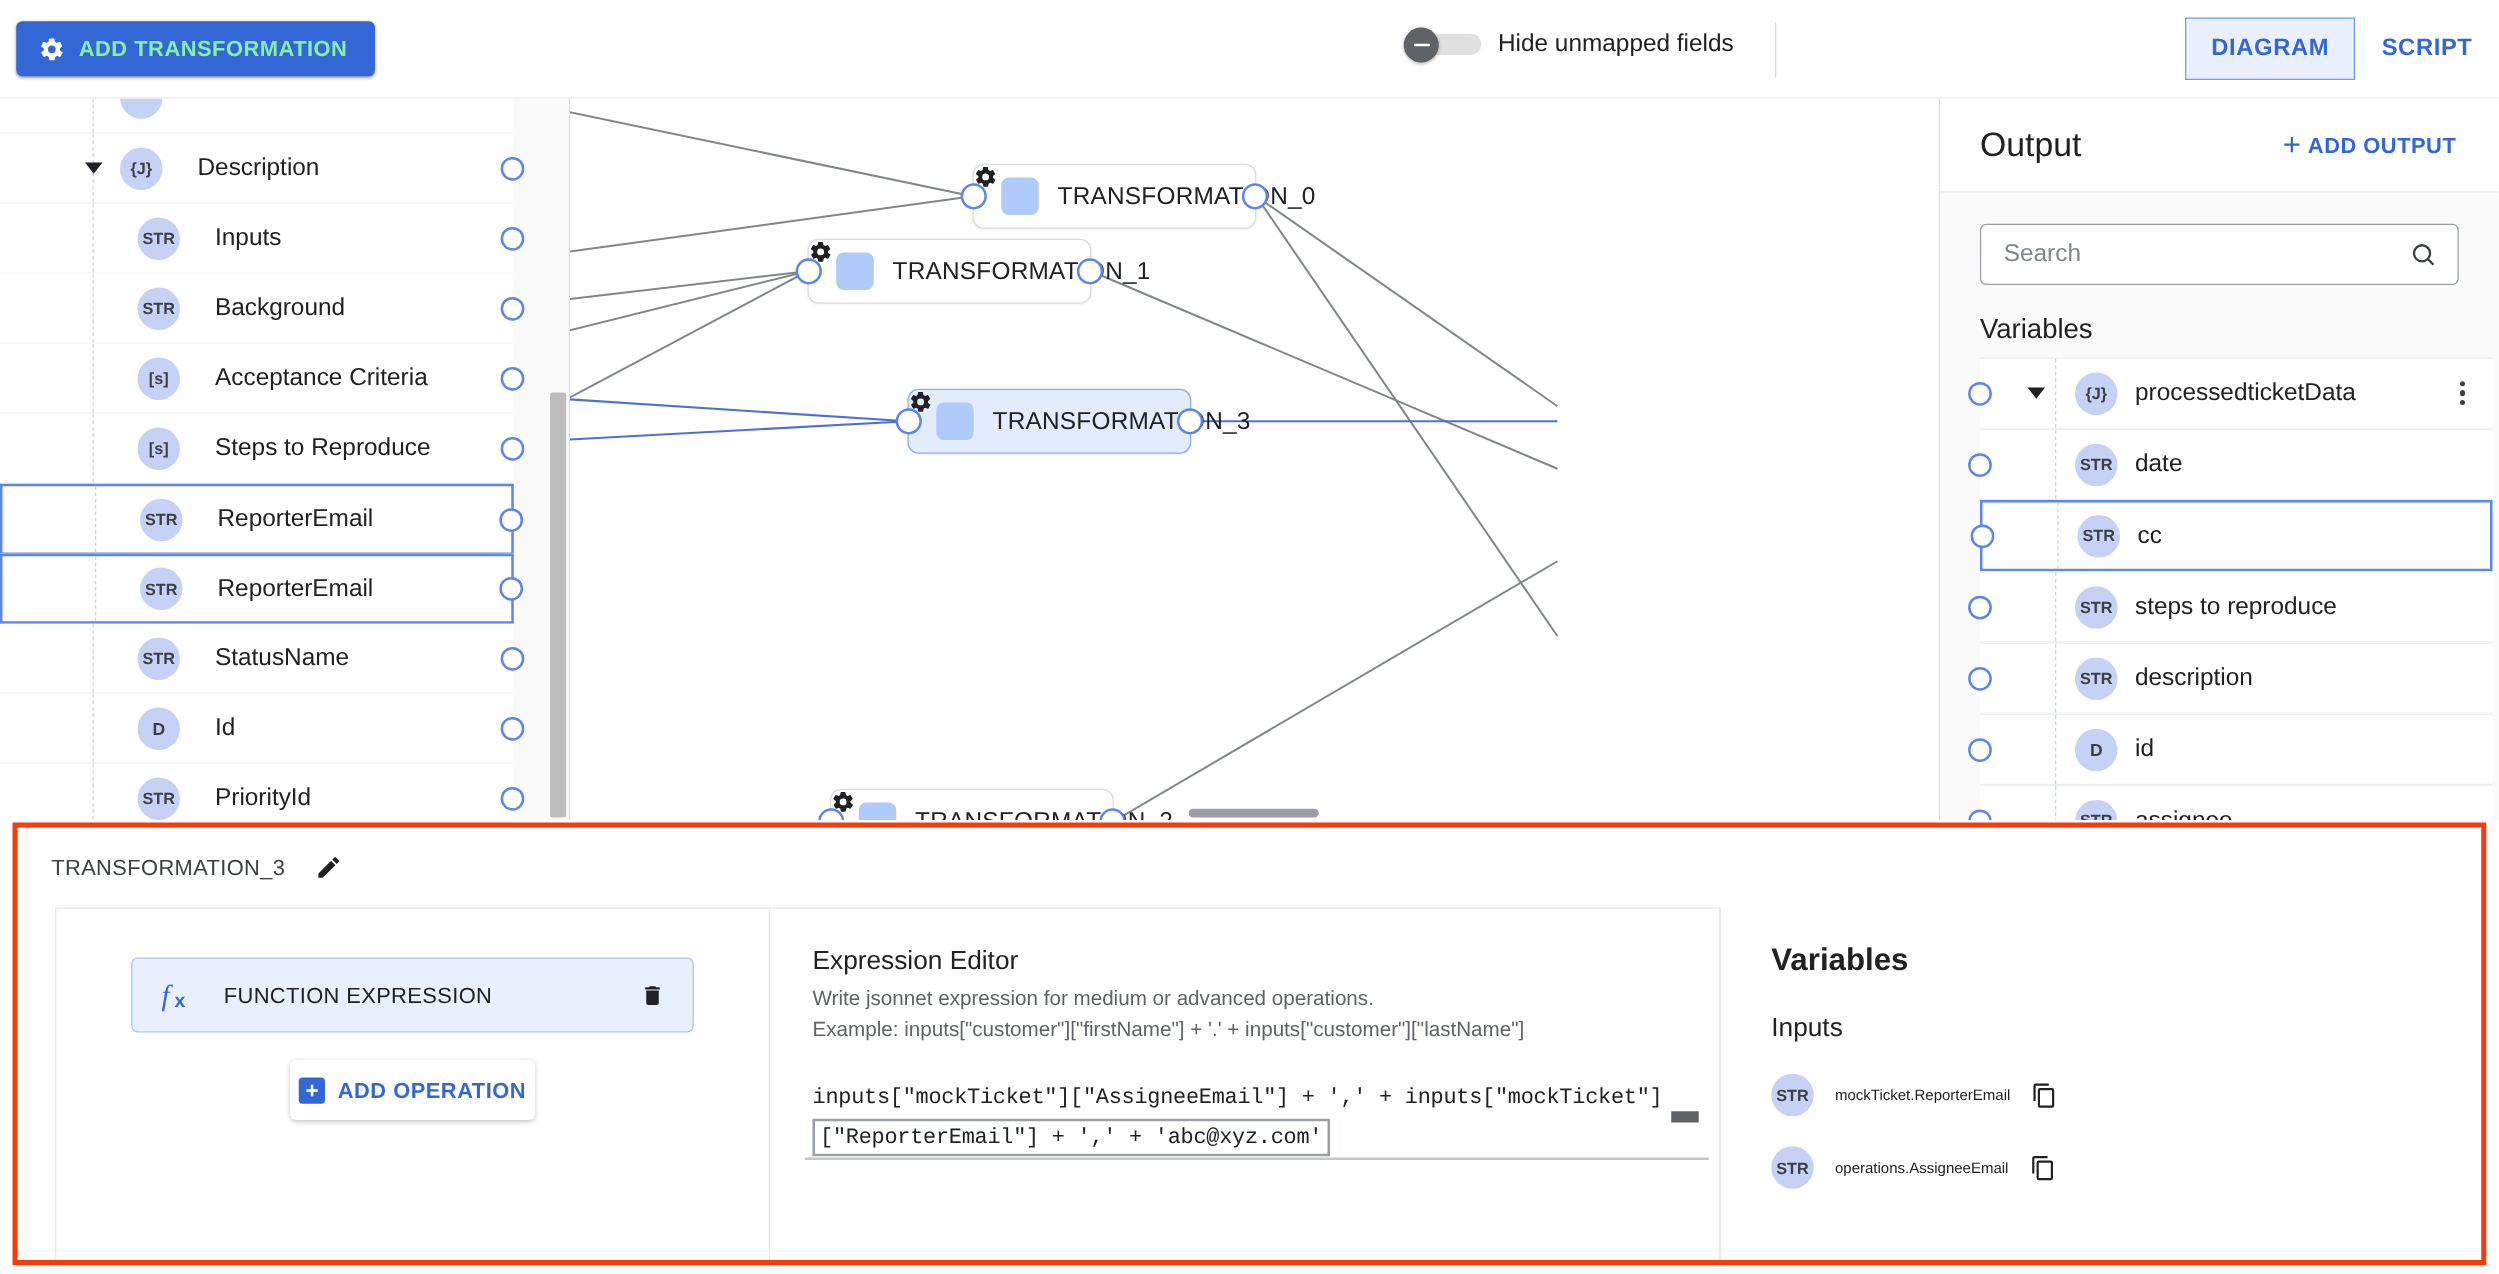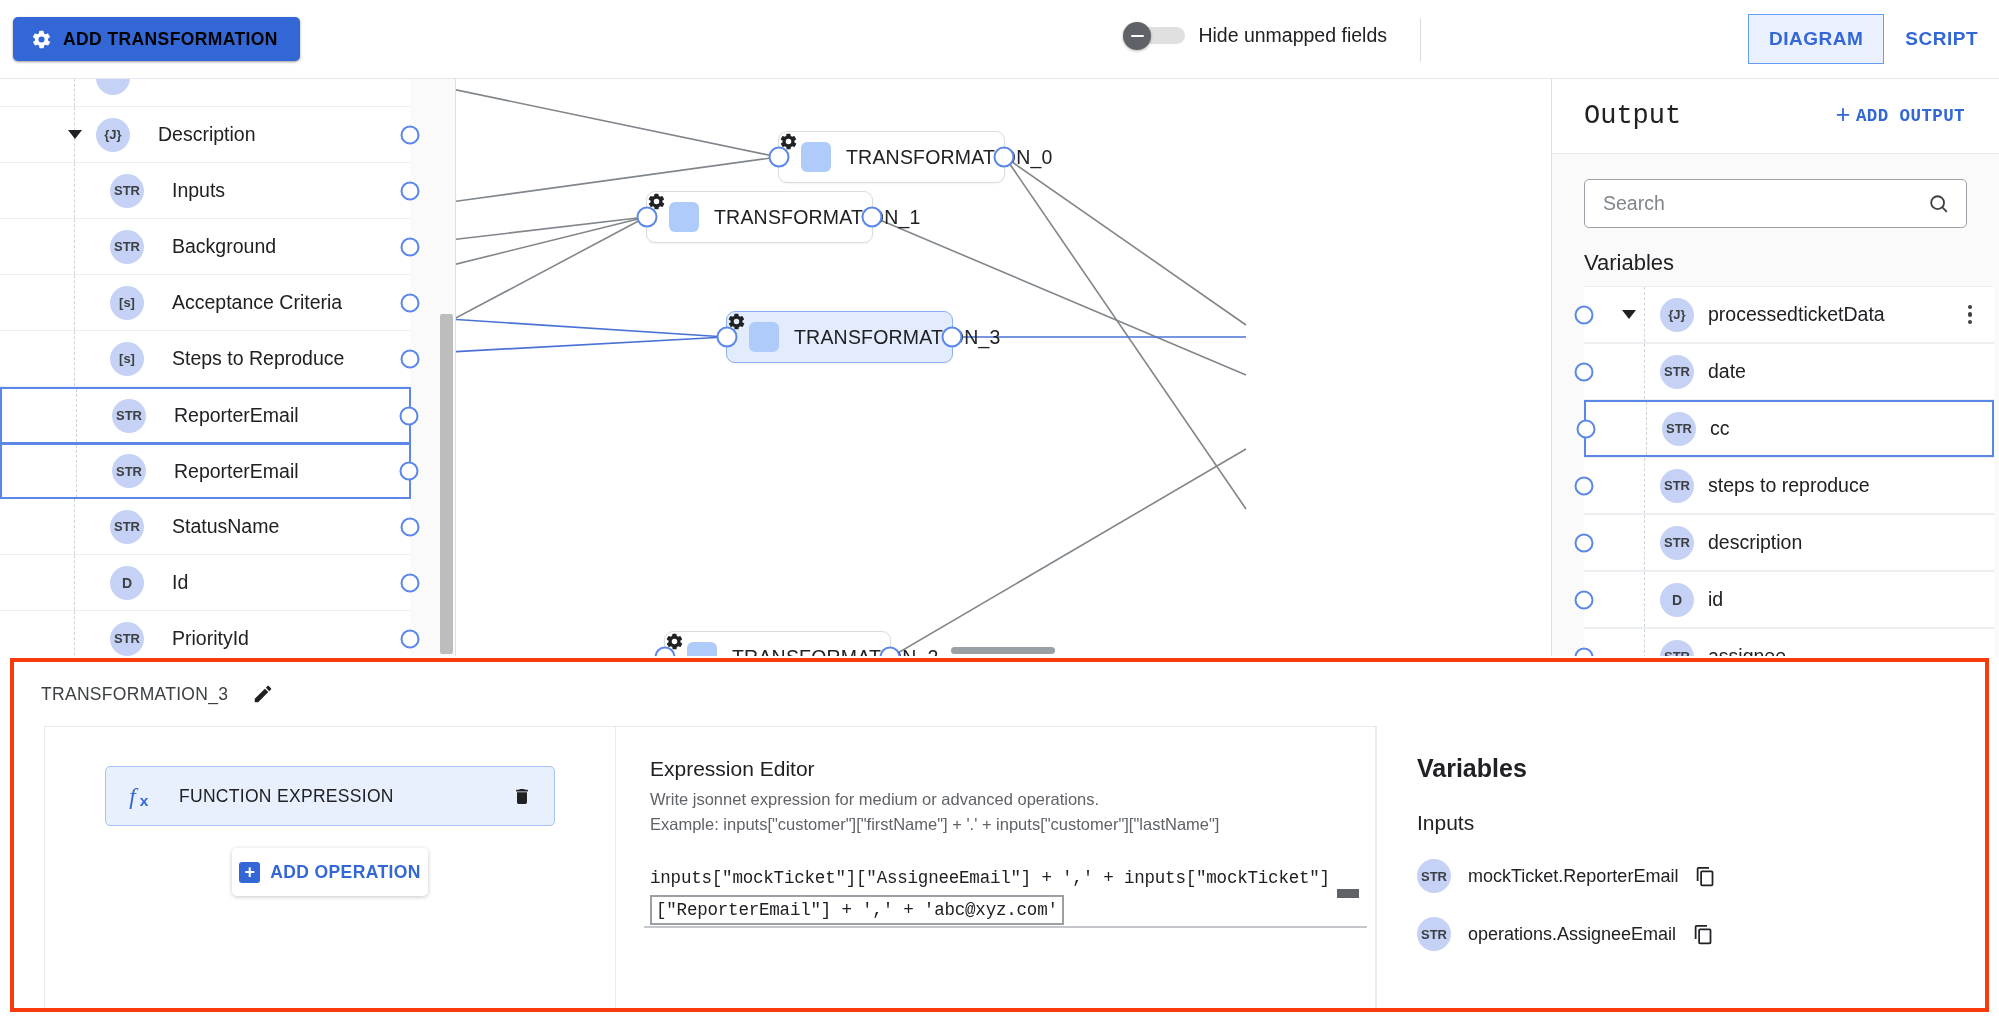--- a/index.html
+++ b/index.html
@@ -13,21 +13,21 @@
   #root { position: relative; width: 1999px; height: 1019px; }
 
   
   .topbar {
     position: absolute; left: 0; top: 0; width: 1999px; height: 79px;
     background: #fff; border-bottom: 1px solid #e4e6ea;
   }
   .btn-add-transformation {
     position: absolute; left: 13px; top: 17px;
     height: 44px; padding: 0 22px 0 18px;
-    background: #3367d6; color: #000000;
+    background: #3367d6; color: #86efac;
     border: none; border-radius: 5px;
     font-size: 17.5px; font-weight: bold; letter-spacing: .4px;
     display: flex; align-items: center; gap: 11px;
     box-shadow: 0 1px 3px rgba(0,0,0,.26), 0 1px 2px rgba(0,0,0,.16);
     cursor: pointer; font-family: "Liberation Sans", sans-serif;
   }
   .gear-white { width: 21px; height: 21px; flex: 0 0 auto; }
 
   .toggle-wrap {
     position: absolute; right: 612px; top: 22px;
@@ -143,21 +143,20 @@
 
   
   .right-panel {
     position: absolute; left: 1551px; top: 79px; width: 448px; height: 577px;
     background: #fafafa; border-left: 1px solid #e0e0e0; overflow: hidden;
   }
   .out-head {
     height: 75px; background: #fff; border-bottom: 1px solid #e7e9ec;
     display: flex; align-items: center; justify-content: space-between;
     padding: 0 34px 0 32px;
-    font-family: Liberation Mono, monospace;
   }
   .out-title { font-size: 27px; color: #202124; }
   .add-output { display: flex; align-items: center; gap: 5px; color: #3367d6;
     font-size: 17.5px; font-weight: bold; letter-spacing: .4px; cursor: pointer; }
   .plus-ic { font-size: 25px; font-weight: normal; line-height: 1; }
   .search-box {
     margin: 25px 32px 0 32px; height: 49px;
     border: 1px solid #9aa0a6; border-radius: 5px; background: #fff;
     display: flex; align-items: center; padding: 0 16px;
   }
@@ -242,21 +241,21 @@
   }
   .code-scroll {
     position: absolute; right: -18px; top: 26px; width: 22px; height: 9px; background: #5f6368;
   }
   .code-underline { position: absolute; left: -6px; right: -26px; top: 63px; height: 2px; background: #c3c6ca; }
 
   .col-vars { flex: 1; padding: 28px 0 0 40px; border-left: 1px solid #e8eaed; }
   .v-title { font-size: 25px; font-weight: bold; color: #202124; }
   .v-sub { font-size: 21px; color: #202124; margin-top: 28px; }
   .v-row { display: flex; align-items: center; gap: 17px; margin-top: 24px; }
-  .v-name { font-size: 18px; color: #202124; }
+  .v-name { font-size: 12px; color: #202124; }
   .copy-ic { width: 21px; height: 21px; cursor: pointer; }
 </style>
 </head>
 <body>
 
 <div id="root">
 
   <div class="topbar">
     <button class="btn-add-transformation">
       <svg class="gear-white" viewBox="0 0 24 24">

